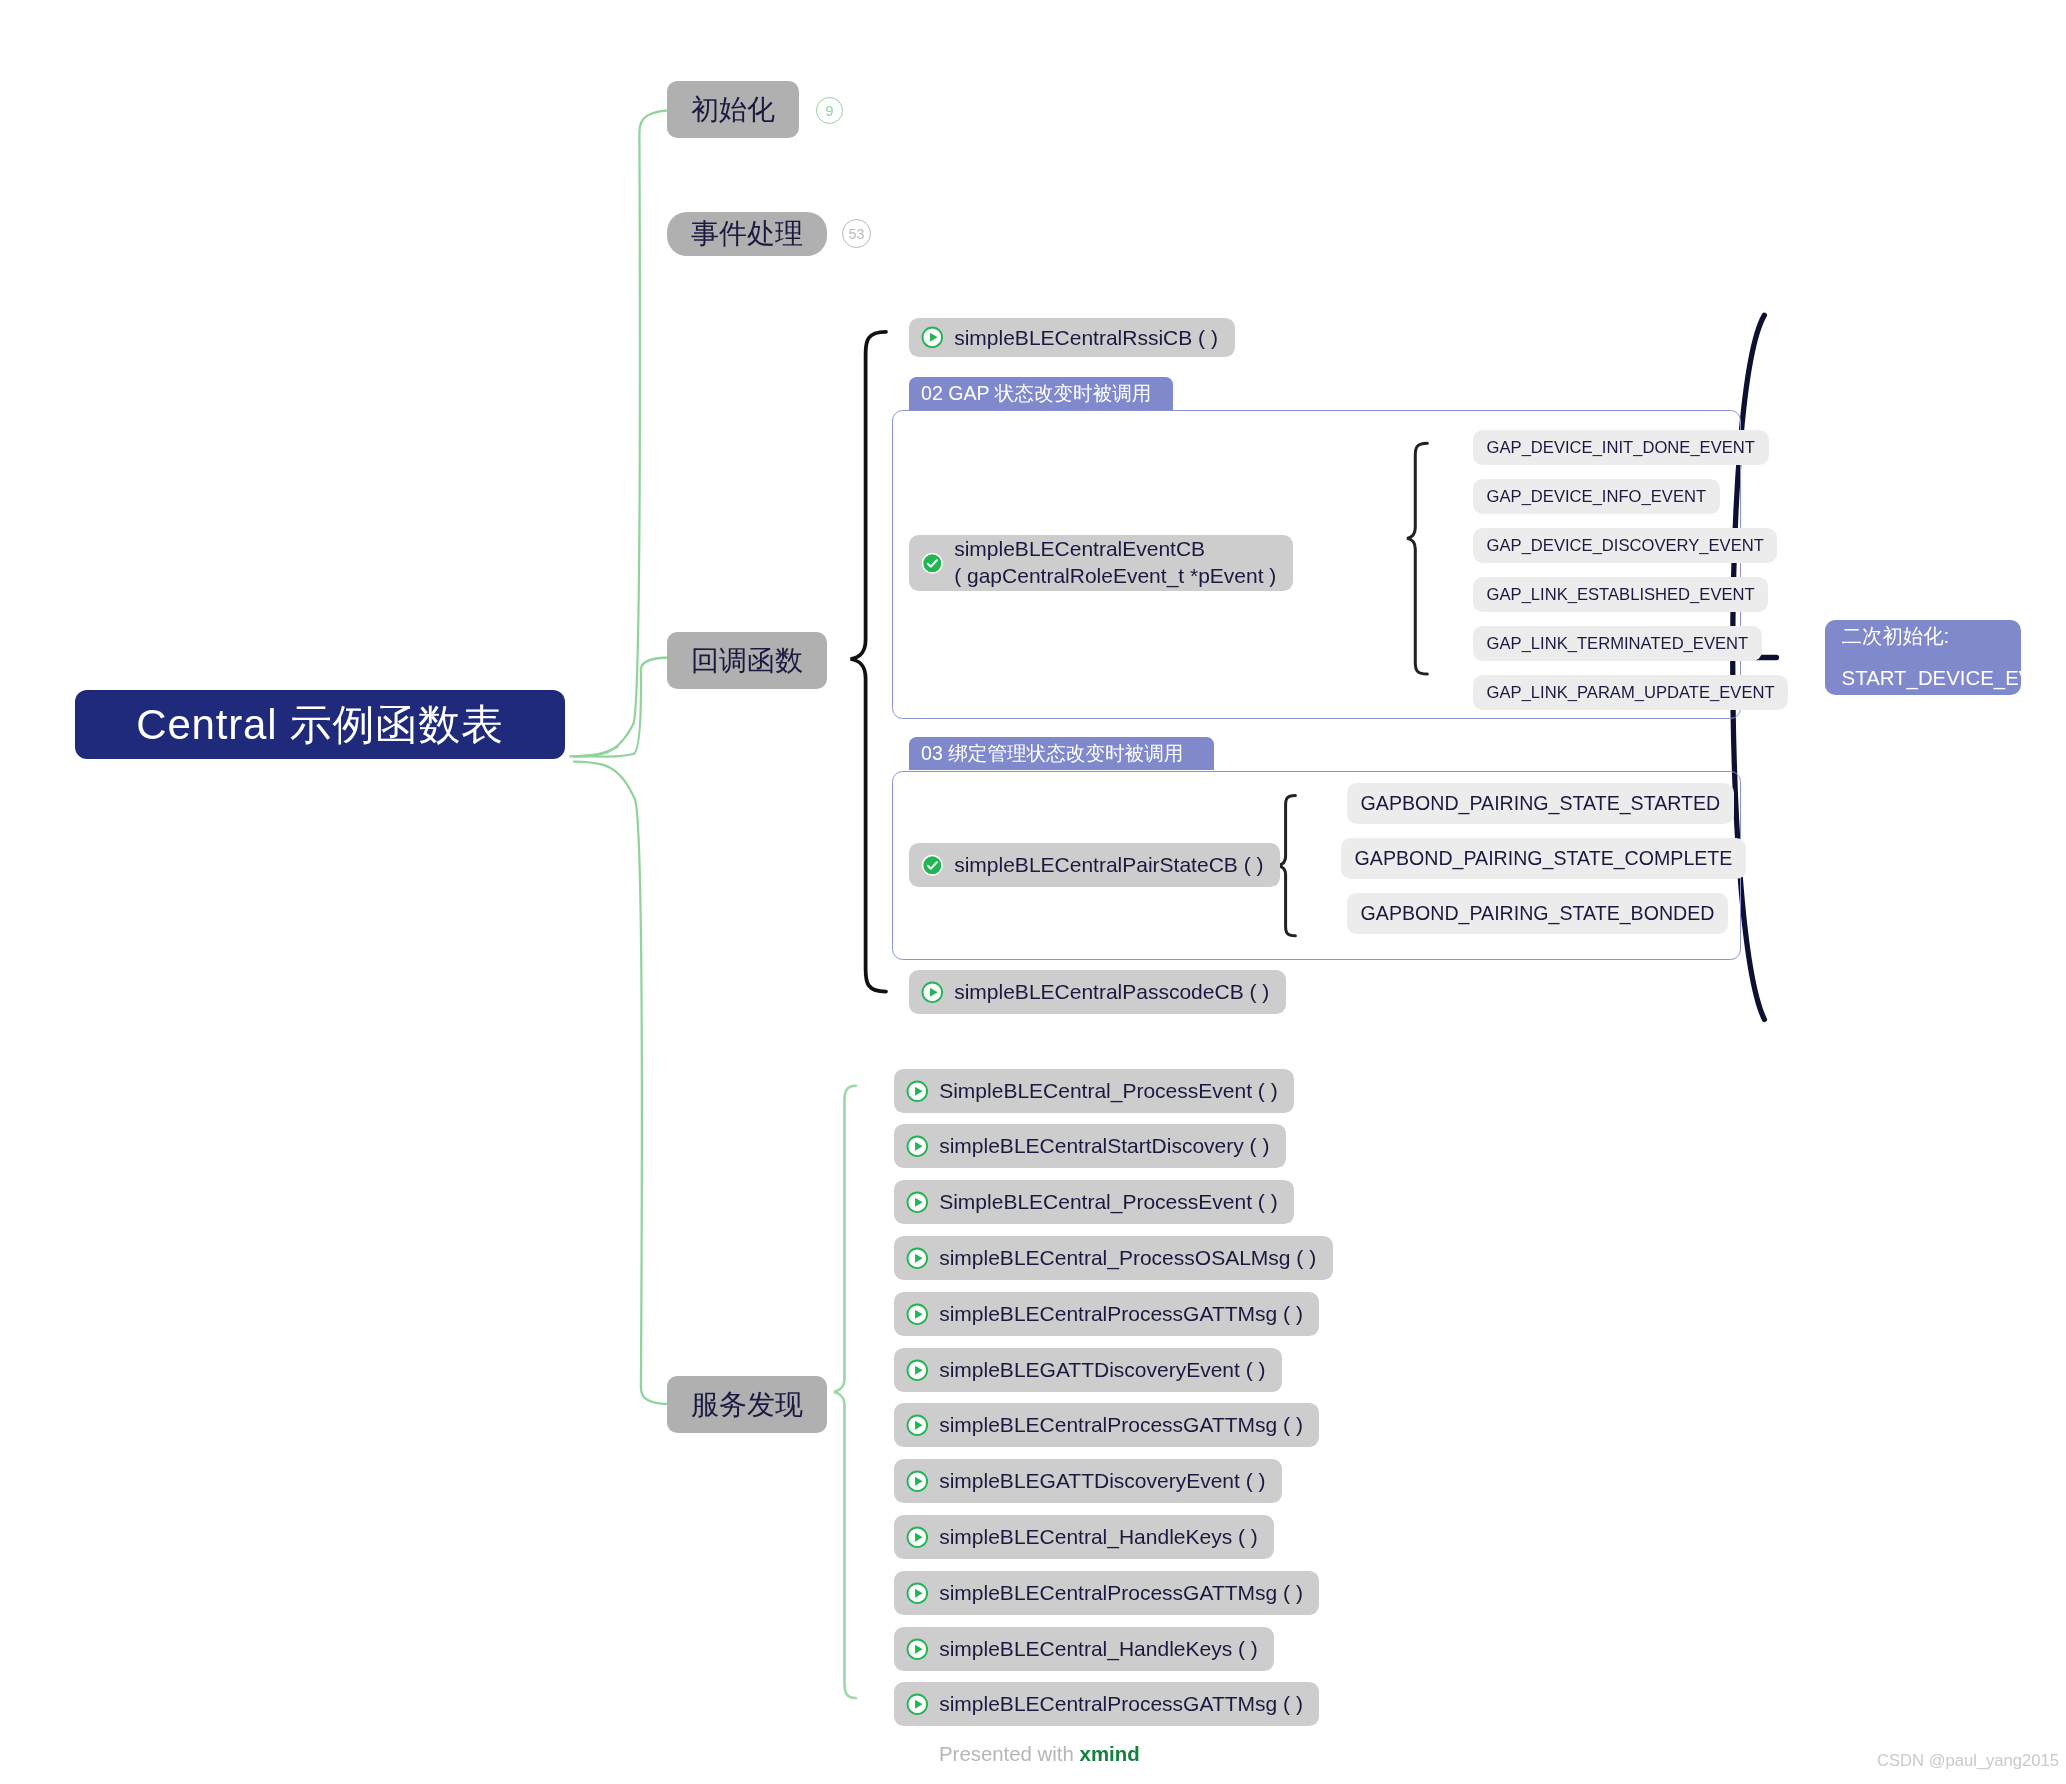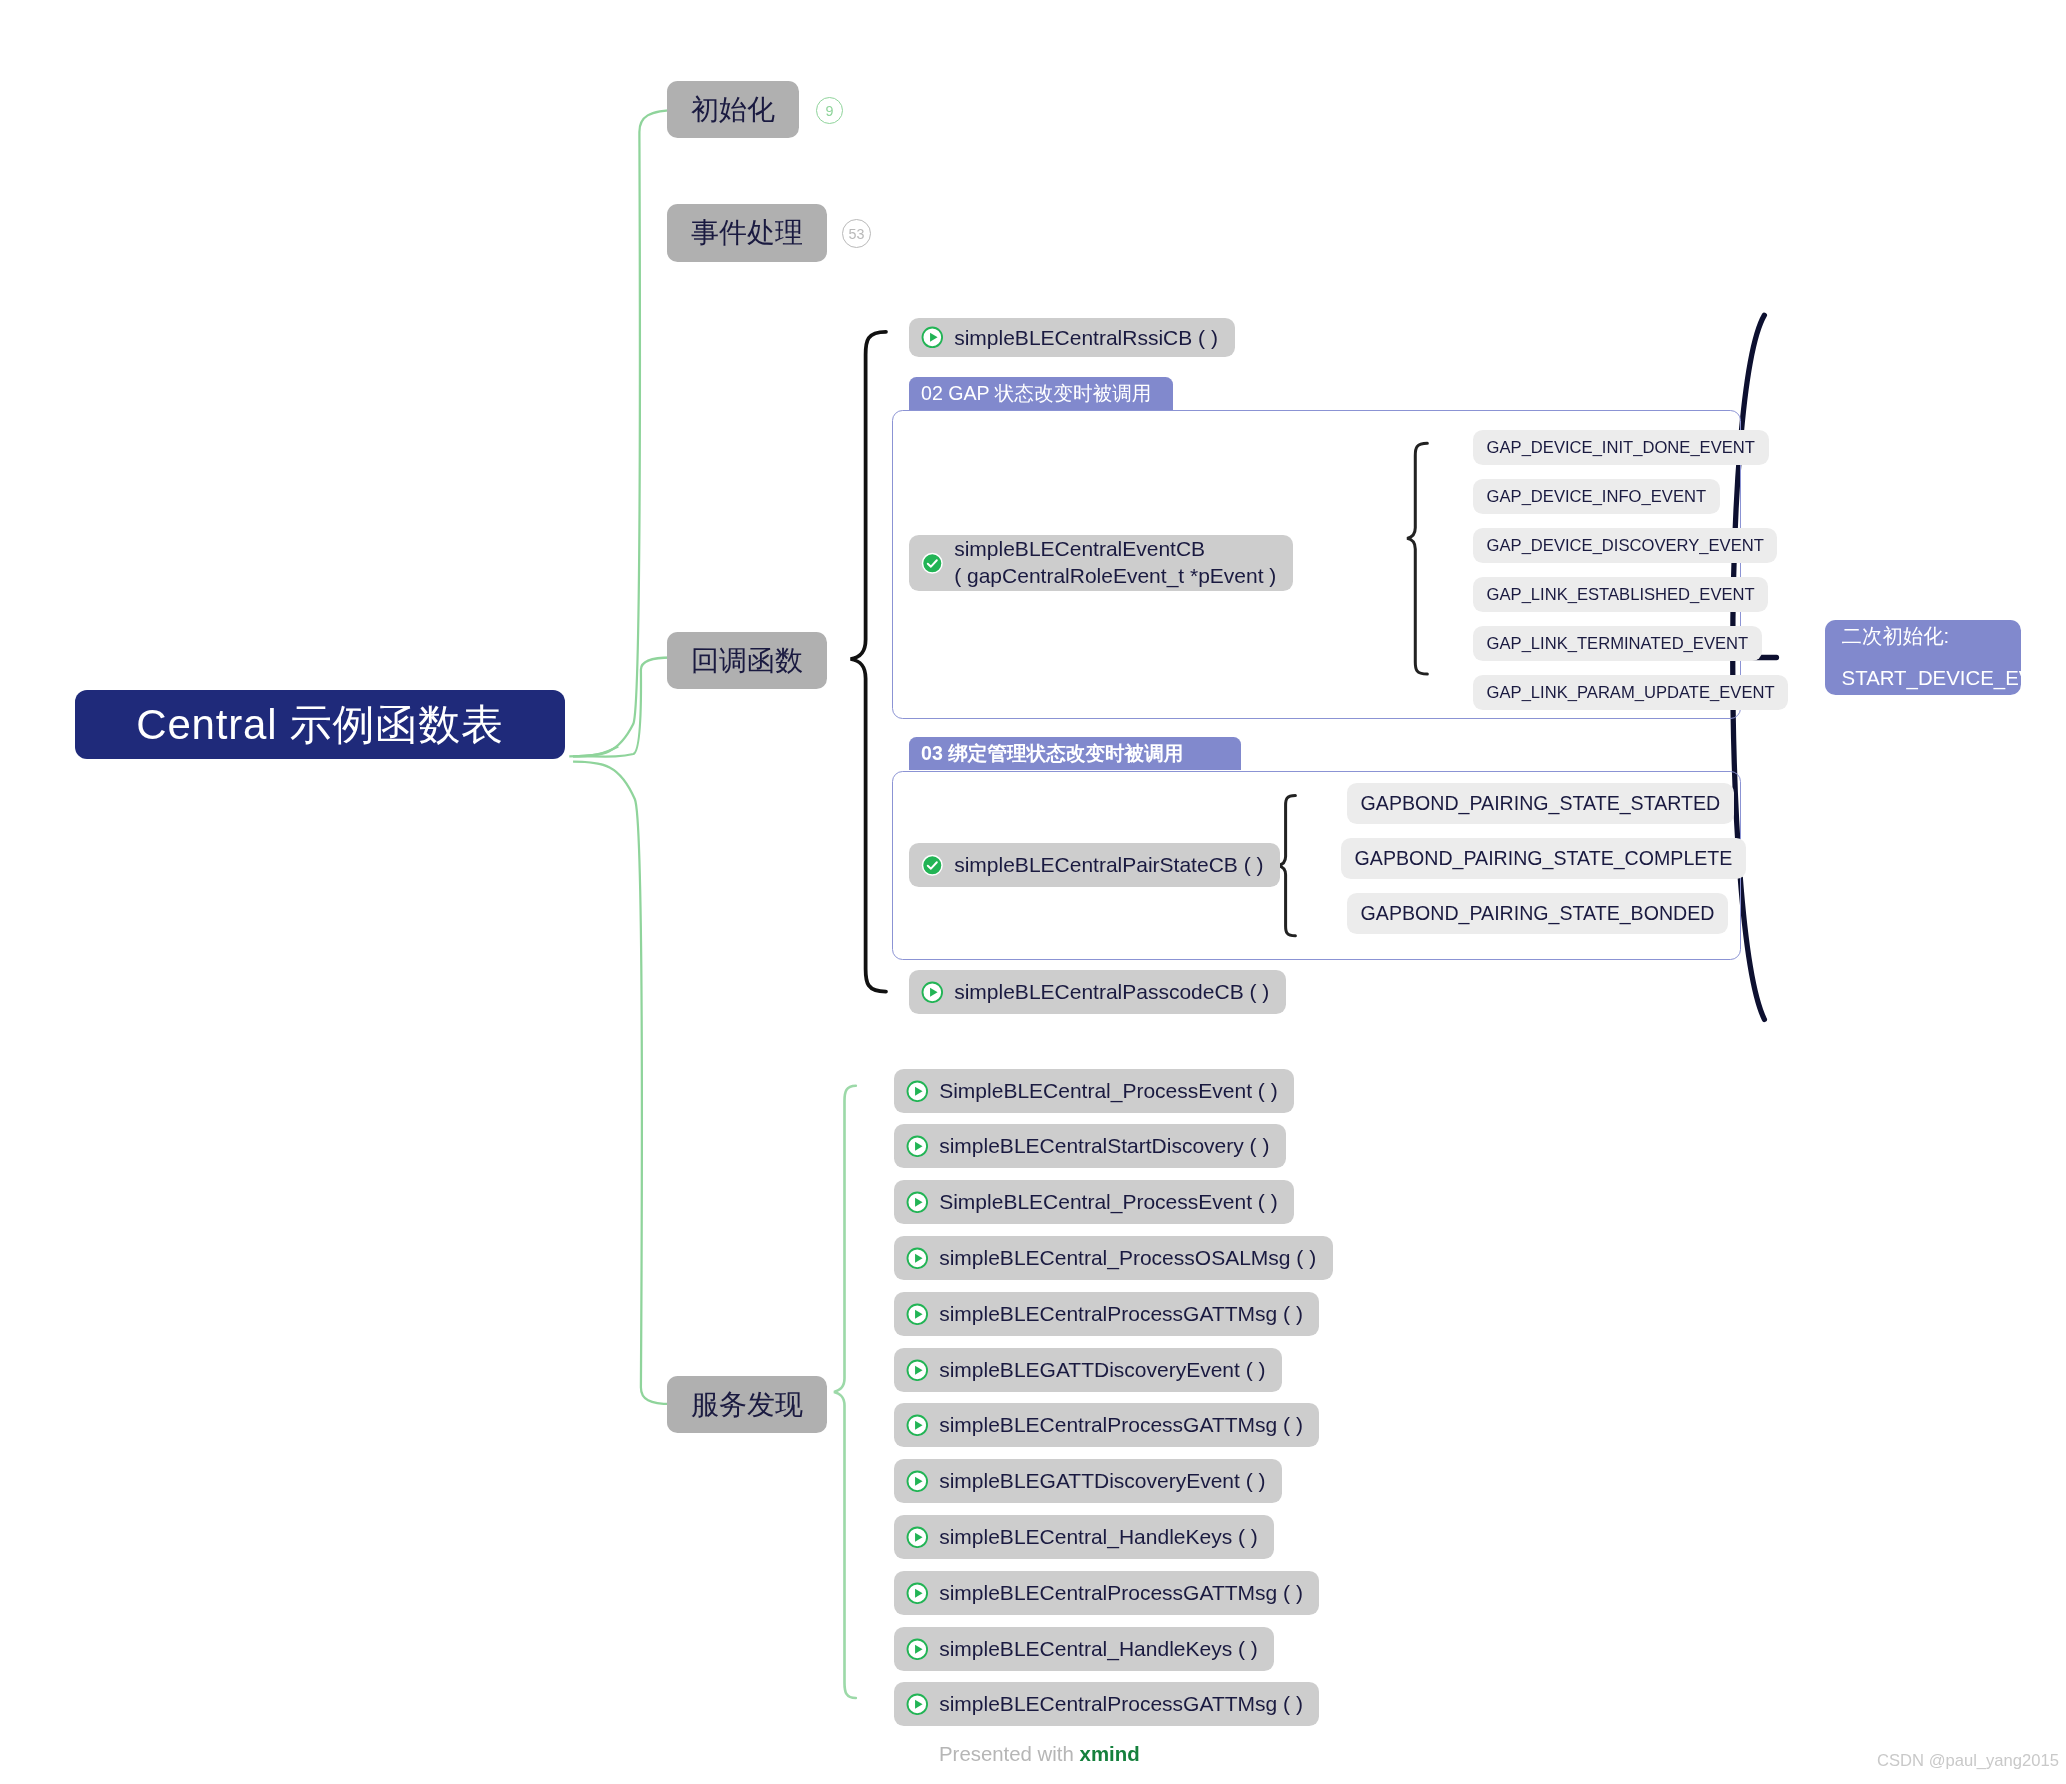--- a/index.html
+++ b/index.html
@@ -203,21 +203,21 @@
              C1114,1848 1120,1852 1120,1864
              L1120,2232
              C1120,2244 1122,2252 1135,2252" stroke="#9cd9a8" stroke-width="3.5" fill="none" stroke-linecap="round"></path>
   </svg>
 
   <div class="node root" style="left:75px; top:690px; width:490px; height:69px;">Central 示例函数表</div>
 
   <div class="node branch" style="left:667px; top:81px; width:132px; height:57px;">初始化</div>
   <div class="badge green" style="left:816px; top:97px; width:27px; height:27px;">9</div>
 
-  <div class="node branch" style="left:667px; top:204px; width:160px; height:58px;">事件处理</div>
+  <div class="node branch" style="left:667px; top:212px; width:160px; height:44px;border-radius:20px;">事件处理</div>
   <div class="badge gray" style="left:842px; top:219px; width:29px; height:29px;">53</div>
 
   <div class="node branch" style="left:667px; top:632px; width:160px; height:57px;">回调函数</div>
 
   <div class="node branch" style="left:667px; top:1376px; width:160px; height:57px;">服务发现</div>
 
   <div class="node fn" style="left:909px; top:318px; height:39px;">
     <span class="ico">
       <svg width="22.6" height="22.6" viewBox="0 0 30 30">
         <circle cx="15" cy="15" r="13" fill="#ffffff" stroke="#22b455" stroke-width="2.5"></circle>
@@ -243,21 +243,21 @@
     </span>
   </div>
 
   <div class="node chip" style="left:1473px; top:430px; height:35px;">GAP_DEVICE_INIT_DONE_EVENT</div>
   <div class="node chip" style="left:1473px; top:479px; height:35px;">GAP_DEVICE_INFO_EVENT</div>
   <div class="node chip" style="left:1473px; top:528px; height:35px;">GAP_DEVICE_DISCOVERY_EVENT</div>
   <div class="node chip" style="left:1473px; top:577px; height:35px;">GAP_LINK_ESTABLISHED_EVENT</div>
   <div class="node chip" style="left:1473px; top:626px; height:35px;">GAP_LINK_TERMINATED_EVENT</div>
   <div class="node chip" style="left:1473px; top:675px; height:35px;">GAP_LINK_PARAM_UPDATE_EVENT</div>
 
-  <div class="group-tab" style="left:909px; top:737px; width:332px; height:33px;font-weight:bold;">03 绑定管理状态改变时被调用</div>
+  <div class="group-tab" style="left:909px; top:737px; width:305px; height:33px;">03 绑定管理状态改变时被调用</div>
   <div class="group-box" style="left:892px; top:771px; width:849px; height:189px;"></div>
 
   <div class="node fn" style="left:909px; top:843px; height:44px;">
     <span class="ico">
       <svg width="22.6" height="22.6" viewBox="0 0 30 30">
         <circle cx="15" cy="15" r="13" fill="#22b455" stroke="#ffffff" stroke-width="2"></circle>
         <polyline points="9,15.5 13.2,19.5 21,11" fill="none" stroke="#ffffff" stroke-width="2.6" stroke-linecap="round" stroke-linejoin="round"></polyline>
       </svg>
     </span>
     <span>simpleBLECentralPairStateCB ( )</span>

